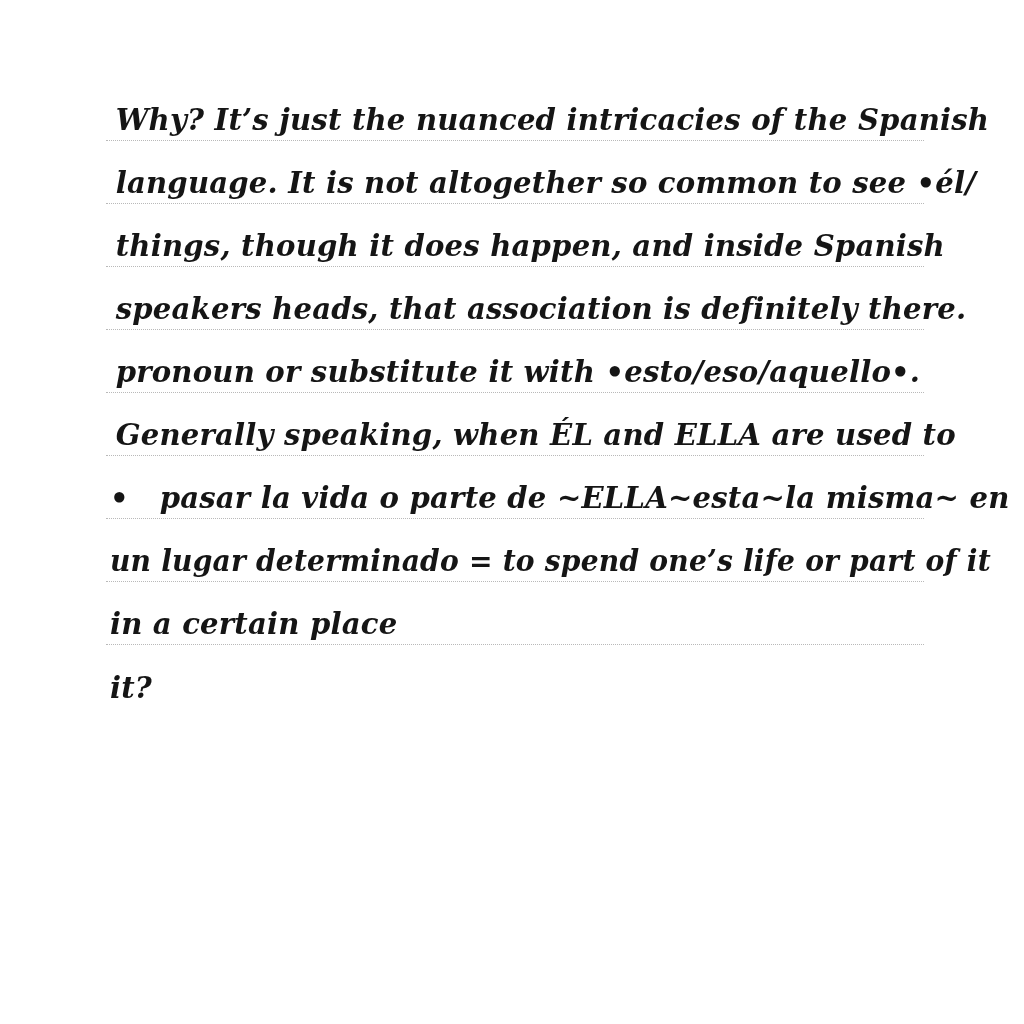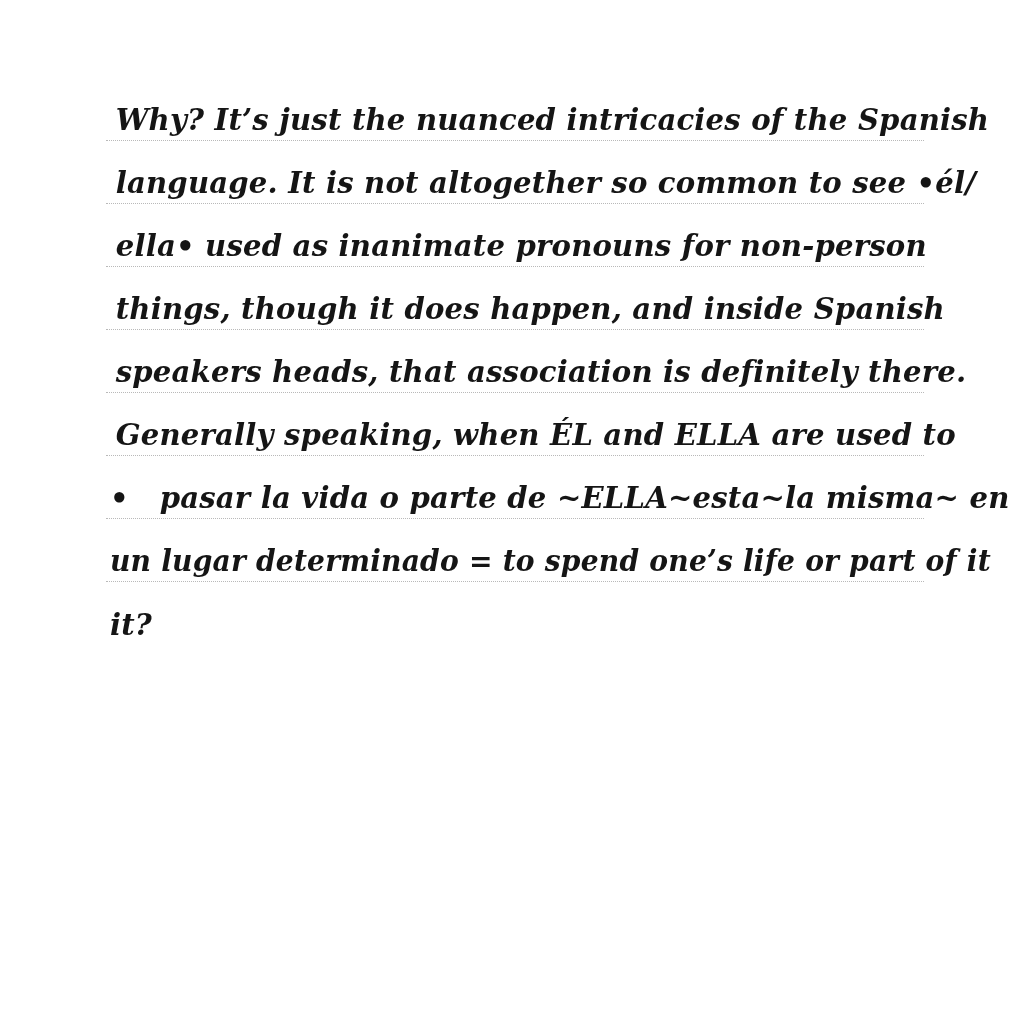--- a/index.html
+++ b/index.html
@@ -69,48 +69,51 @@
   <div class="note-area">
 
     <div class="line">
       <span class="line-text">Why? It’s just the nuanced intricacies of the Spanish</span>
     </div>
 
     <div class="line">
       <span class="line-text">language. It is not altogether so common to see •él/</span>
     </div>
 
-    <div class="line">
-      <span class="line-text">ella• used as inanimate pronouns for non-person</span>
-    </div>
 
     <div class="line">
       <span class="line-text">things, though it does happen, and inside Spanish</span>
     </div>
 
     <div class="line">
       <span class="line-text">speakers heads, that association is definitely there.</span>
     </div>
 
 
 
+    <div class="line">
+      <span class="line-text">pronoun or substitute it with •esto/eso/aquello•.</span>
+    </div>
 
     <div class="line">
       <span class="line-text">Generally speaking, when ÉL and ELLA are used to</span>
     </div>
 
 
     <div class="line nopad">
       <span class="line-text bullet">•   pasar la vida o parte de ~ELLA~esta~la misma~ en</span>
     </div>
 
     <div class="line nopad">
       <span class="line-text bullet tight">un lugar determinado = to spend one’s life or part of it</span>
     </div>
 
+    <div class="line nopad">
+      <span class="line-text bullet">in a certain place</span>
+    </div>
 
 
     <div class="line short nopad">
       <span class="line-text bullet">it?</span>
     </div>
 
   </div>
 </div>
 
 </body></html>

